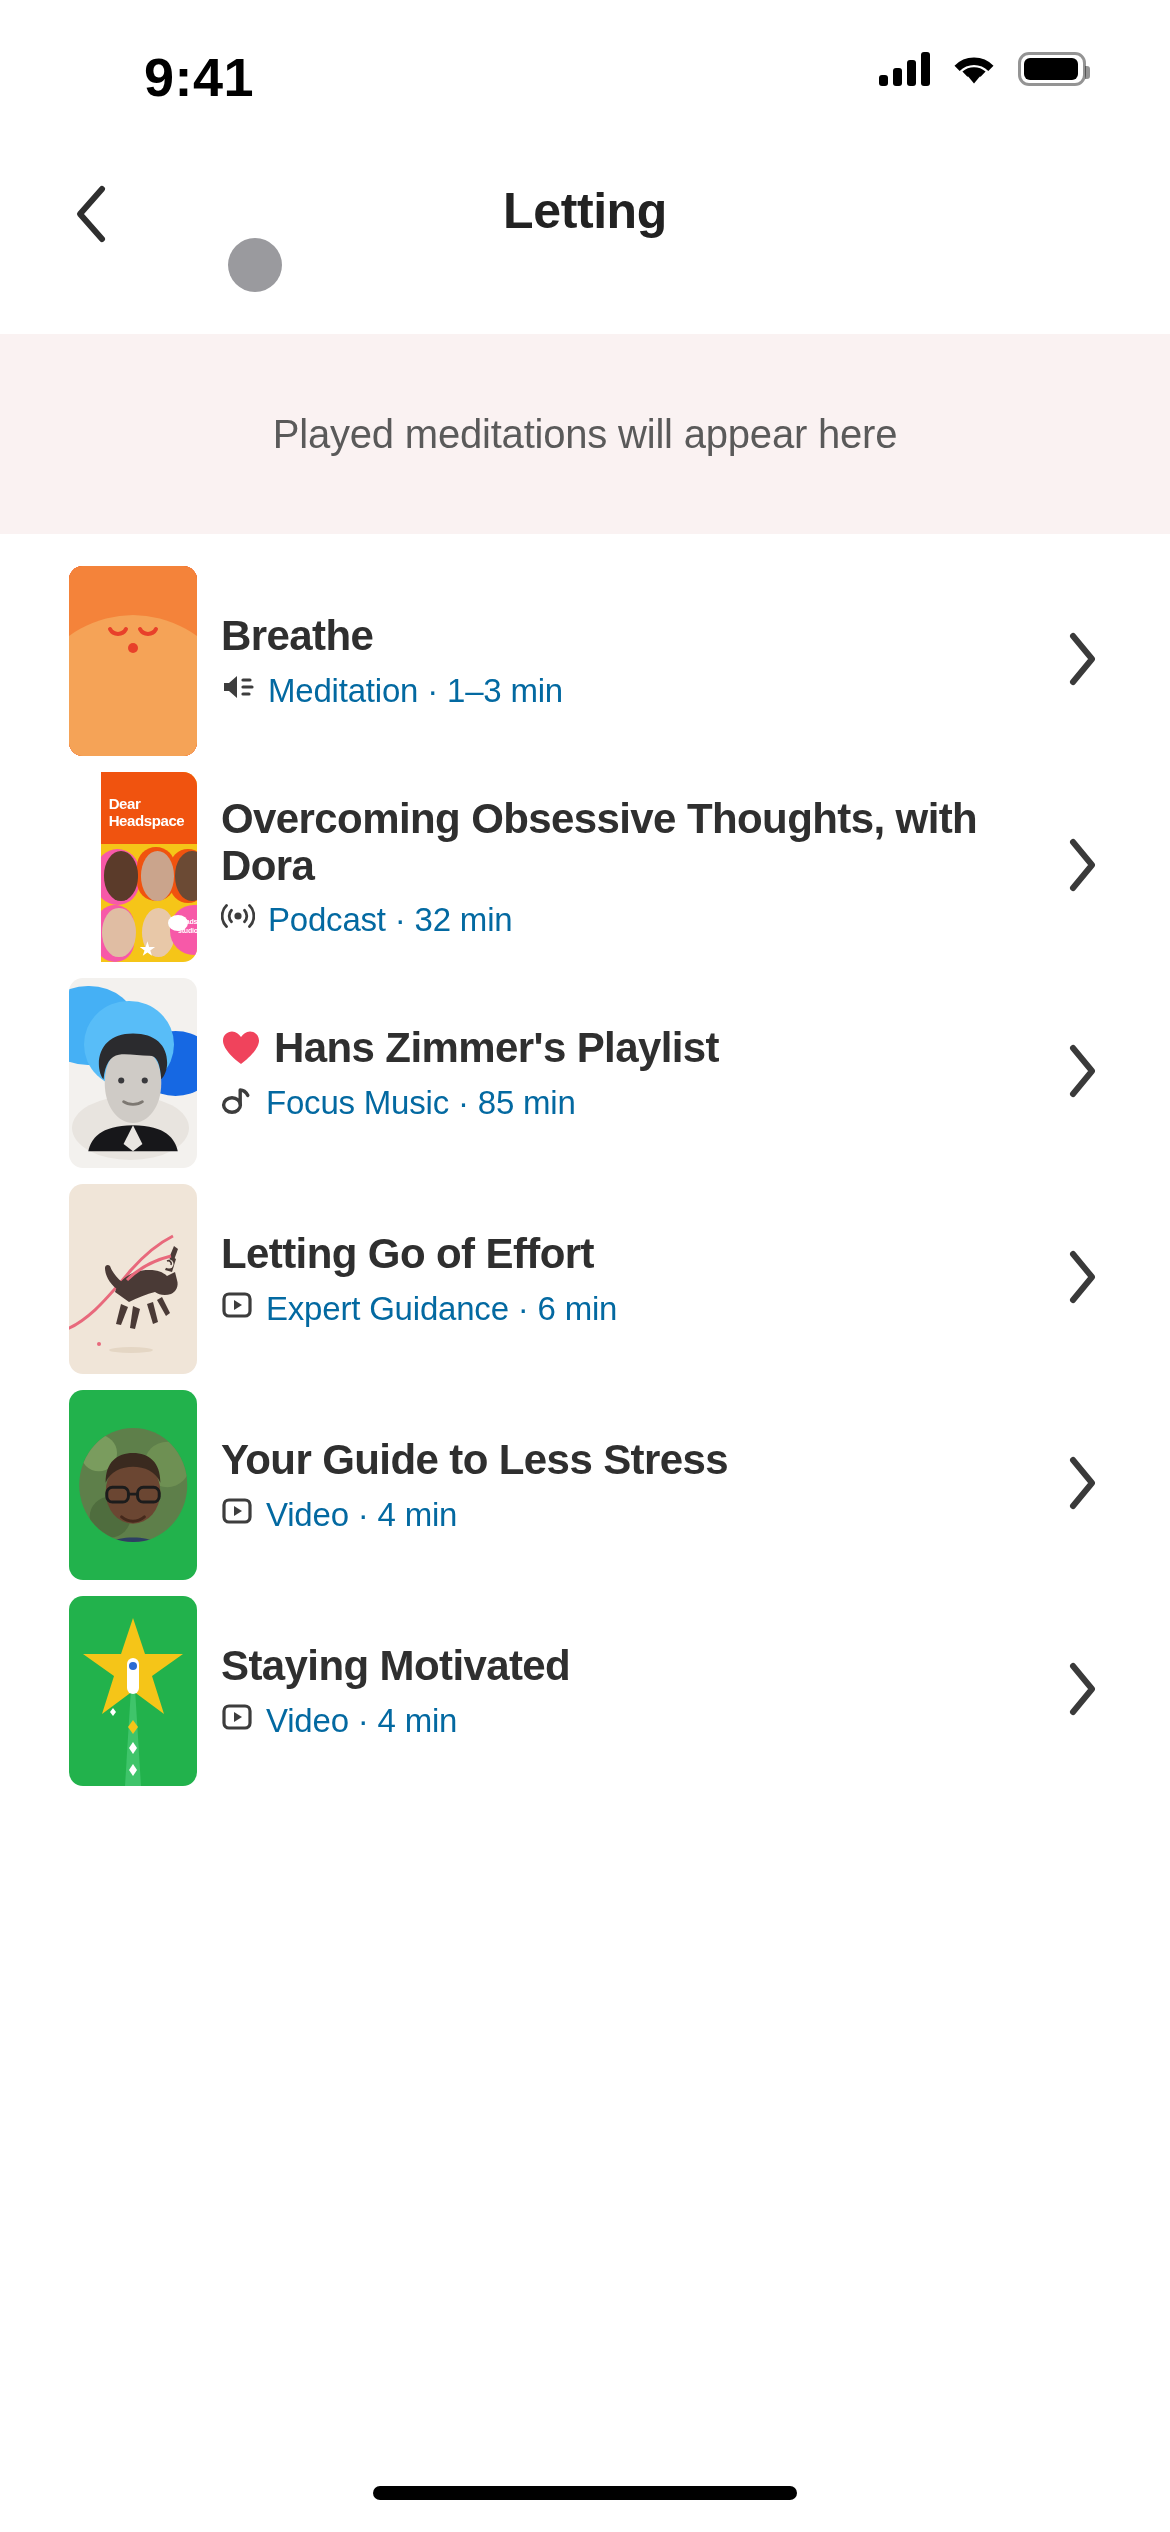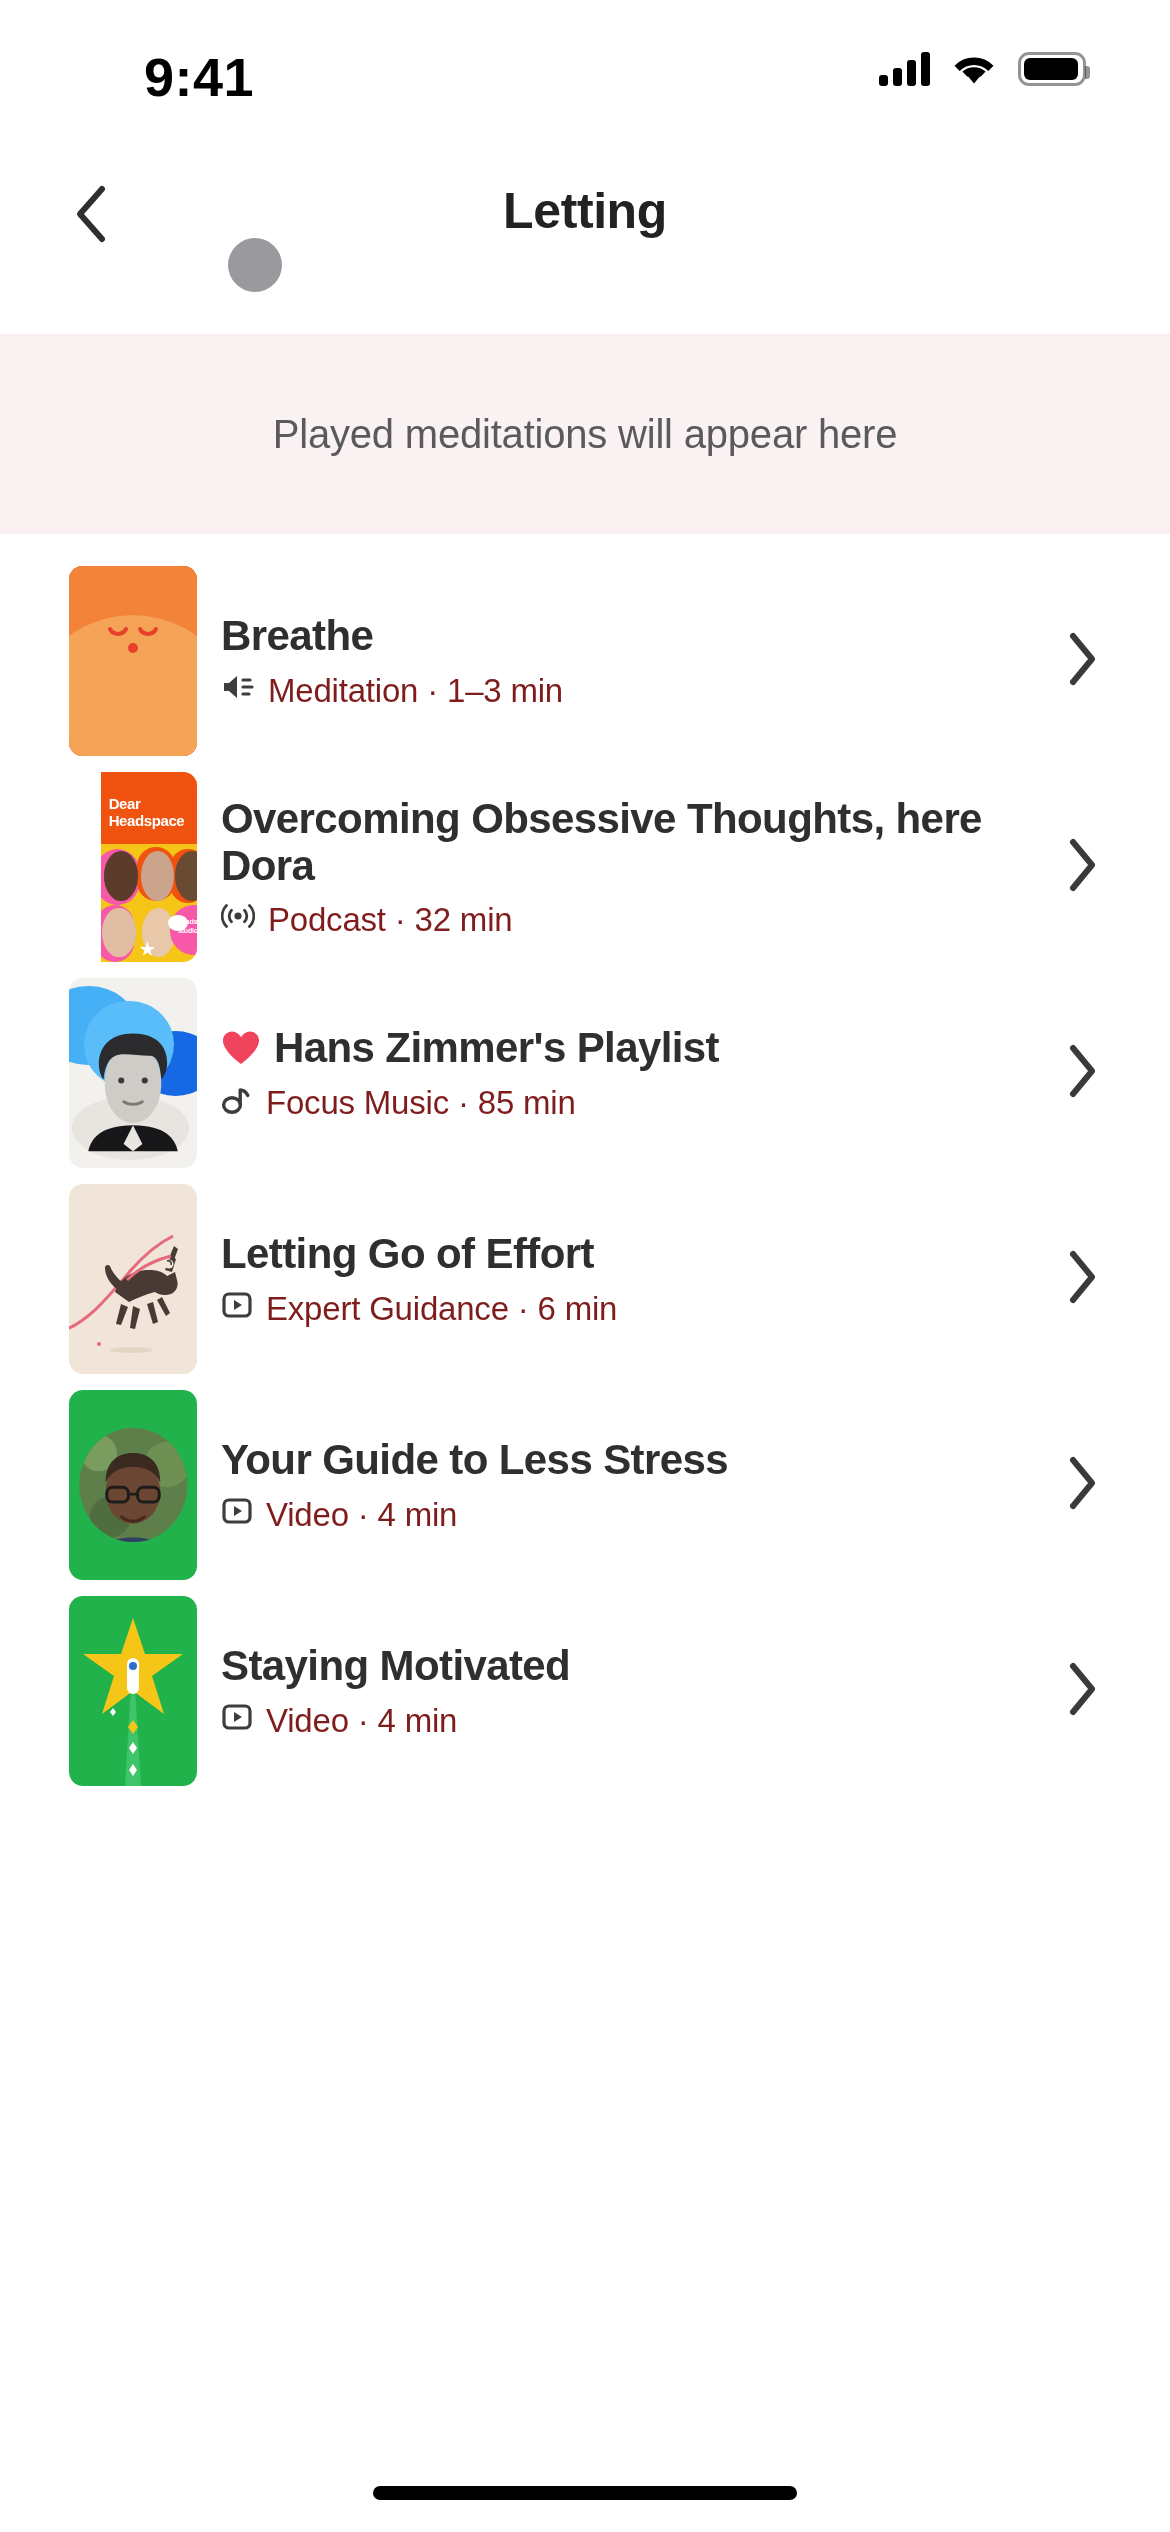--- a/index.html
+++ b/index.html
@@ -97,21 +97,21 @@
     margin-left:24px; flex:1 1 auto; min-width:0; padding-right:103px;
   }
   .row-title {
     font-size:42px; font-weight:700; color:#2f2f2f;
     letter-spacing:-0.6px; line-height:1.12;
     display:flex; align-items:center; gap:13px; flex-wrap:wrap;
   }
   .row-title .ttxt { display:inline; }
   .row-sub {
     margin-top:12px;
-    font-size:33px; color:#7f1d1d; letter-spacing:-0.2px;
+    font-size:33px; color:#0369a1; letter-spacing:-0.2px;
     display:flex; align-items:flex-start; gap:13px;
   }
   .chev {
     position:absolute; right:72px; top:50%; transform:translateY(-50%);
   }
   .heart { flex:0 0 auto; line-height:0; }
 
   
   
   .art-breathe { width:100%; height:100%; background:#e8402a; position:relative; }
@@ -283,21 +283,21 @@
               <span>headspace studios</span>
             </div>
             <div class="dh-bubble"></div>
             <div class="dh-star"></div>
             <div class="dh-dia"></div>
           </div>
         </div>
       </div>
       <div class="rowtext">
         <div class="row-title">
-          <span class="ttxt">Overcoming Obsessive Thoughts, here Dora</span>
+          <span class="ttxt">Overcoming Obsessive Thoughts, with Dora</span>
         </div>
         <div class="row-sub">
           <span>
             <svg width="34" height="30" viewBox="0 0 34 30">
               <circle cx="17" cy="15" r="3.6" fill="#3d3d3d"></circle>
               <path d="M10.5 9.2 a8.4 8.4 0 0 0 0 11.6" fill="none" stroke="#3d3d3d" stroke-width="2.8" stroke-linecap="round"></path>
               <path d="M23.5 9.2 a8.4 8.4 0 0 1 0 11.6" fill="none" stroke="#3d3d3d" stroke-width="2.8" stroke-linecap="round"></path>
               <path d="M5.5 4.6 a14.6 14.6 0 0 0 0 20.8" fill="none" stroke="#3d3d3d" stroke-width="2.8" stroke-linecap="round"></path>
               <path d="M28.5 4.6 a14.6 14.6 0 0 1 0 20.8" fill="none" stroke="#3d3d3d" stroke-width="2.8" stroke-linecap="round"></path>
             </svg>

